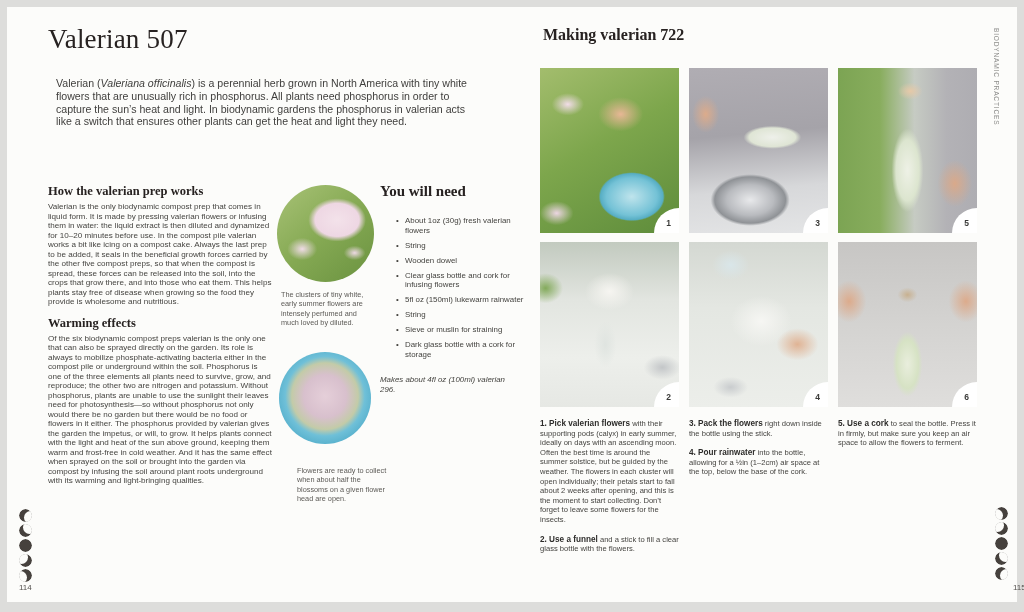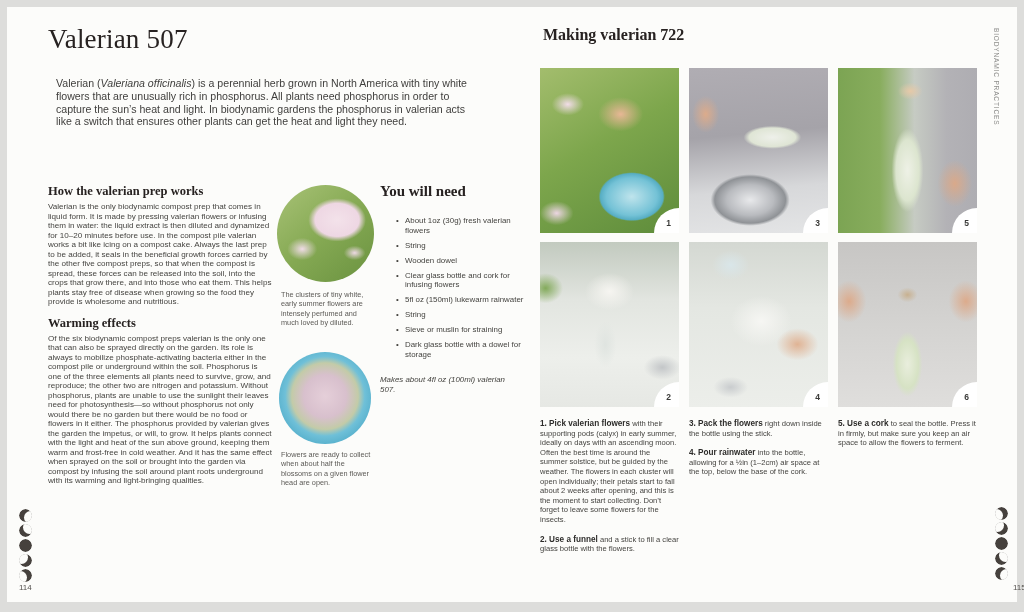--- a/index.html
+++ b/index.html
@@ -117,35 +117,35 @@
   </div>
 
   <figure class="abs" style="margin:0;left:277px;top:185px;">
     <div class="circ circle1" style="width:97px;height:97px;"></div>
   </figure>
   <p class="caption abs" style="left:281px;top:290px;width:92px;margin:0;">The clusters of tiny white, early summer flowers are intensely perfumed and much loved by diluted.</p>
 
   <figure class="abs" style="margin:0;left:279px;top:352px;">
     <div class="circ circle2" style="width:92px;height:92px;"></div>
   </figure>
-  <p class="caption abs" style="left:281px;top:450px;width:92px;margin:0;">Flowers are ready to collect when about half the blossoms on a given flower head are open.</p>
+  <p class="caption abs" style="left:281px;top:450px;width:92px;margin:16px;">Flowers are ready to collect when about half the blossoms on a given flower head are open.</p>
 
   <aside class="abs" style="left:380px;top:183px;width:130px;">
     <h3 class="ywn-h">You will need</h3>
     <ul class="ywn-list">
       <li>About 1oz (30g) fresh valerian flowers</li>
       <li>String</li>
       <li>Wooden dowel</li>
       <li>Clear glass bottle and cork for infusing flowers</li>
       <li>5fl oz (150ml) lukewarm rainwater</li>
       <li>String</li>
       <li>Sieve or muslin for straining</li>
-      <li>Dark glass bottle with a dowel for storage</li>
+      <li>Dark glass bottle with a cork for storage</li>
     </ul>
-    <p class="ywn-note">Makes about 4fl oz (100ml) valerian 507.</p>
+    <p class="ywn-note">Makes about 4fl oz (100ml) valerian 296.</p>
   </aside>
 
   <div class="moons abs" style="left:16px;top:508px;width:18px;">
     <span class="moon m1">
         <span class="d"></span>
         <span class="w"></span>
       </span>
     <span class="moon m2">
         <span class="d"></span>
         <span class="w"></span>

